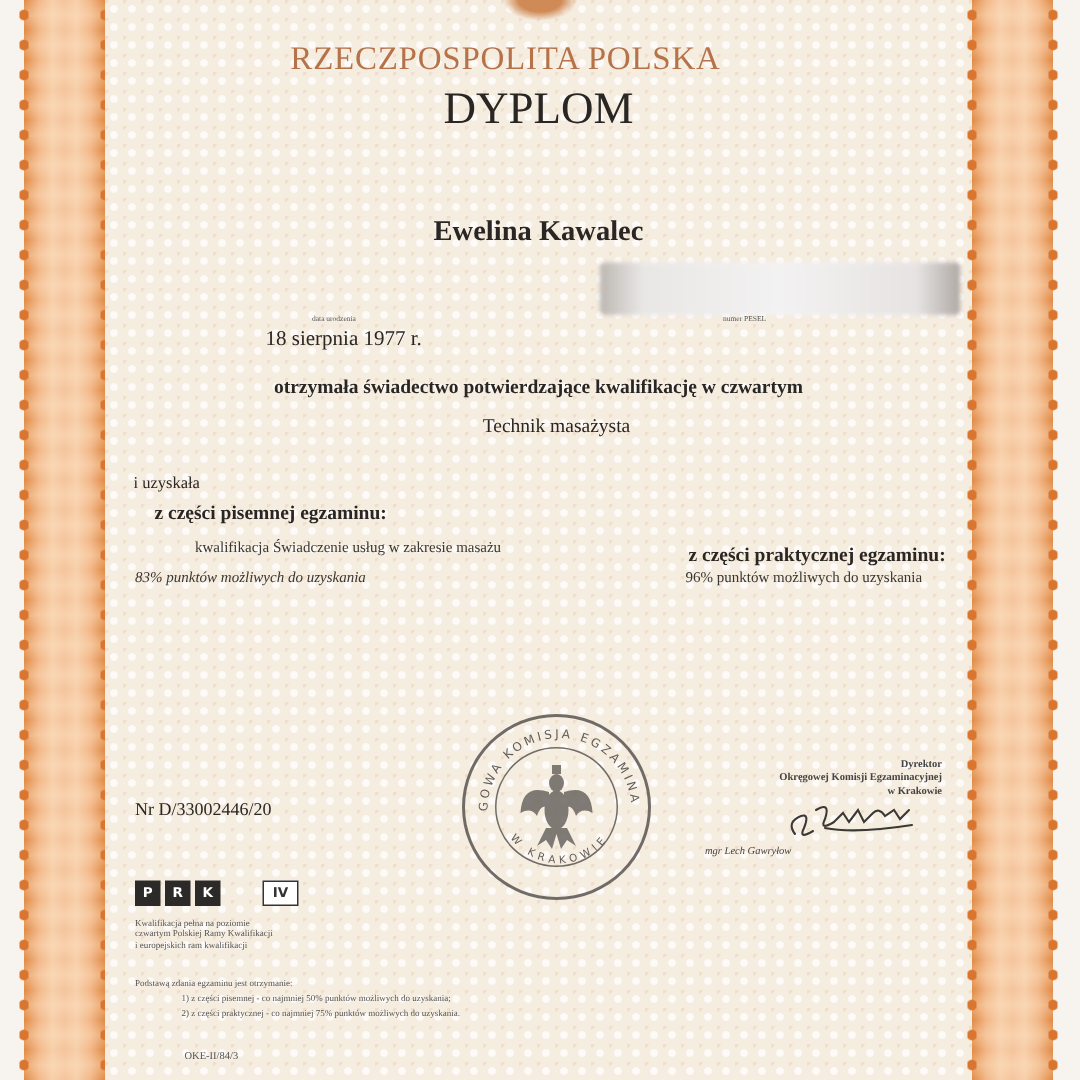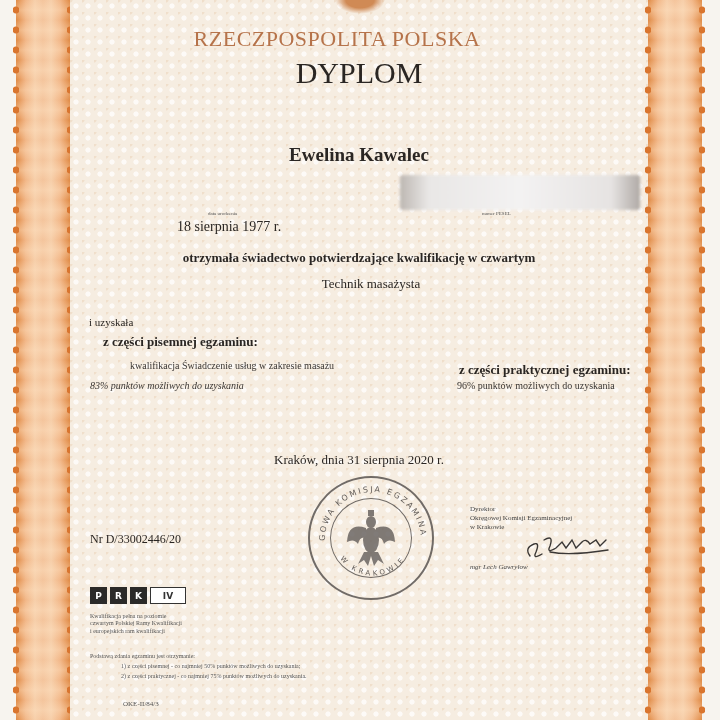--- a/index.html
+++ b/index.html
@@ -66,31 +66,31 @@
       border: 2px solid #5a5552; border-radius: 50%;
       opacity: 0.85;
     }
     .stamp-inner {
       position: absolute; left: 20px; top: 20px; width: 82px; height: 80px;
       border: 1.5px solid #5a5552; border-radius: 50%;
       display: flex; align-items: center; justify-content: center;
     }
     .stamp-text { position: absolute; left: 0; top: 0; width: 126px; height: 124px; }
     .nr { left: 90px; top: 532px; font-size: 12px; }
-    .director { left: 470px; width: 180px; font-size: 7px; font-weight: normal; text-align: left; color: #444; }
+    .director { left: 448px; width: 180px; font-size: 7px; font-weight: bold; text-align: right; color: #444; }
     .d1 { top: 505px; } .d2 { top: 514px; } .d3 { top: 523px; }
     .signature { position: absolute; left: 520px; top: 530px; width: 100px; height: 30px; }
     .sig-name { left: 470px; width: 180px; top: 563px; font-size: 7px; text-align: left; font-style: italic; color: #444; }
     .prk { position: absolute; left: 90px; top: 587px; display: flex; gap: 3px; }
     .prk-box {
       width: 17px; height: 17px; background: #2b2a29; color: #fff;
       font-family: "DejaVu Sans", sans-serif; font-size: 9px; font-weight: bold;
       display: flex; align-items: center; justify-content: center;
     }
-    .prk-box.lvl { background: #fff; color: #333; border: 1px solid #333; width: 36px; }
+    .prk-box.lvl { background: #fff; color: #333; border: 1px solid #333; width: 24px; margin-left: 25px; }
     .fine { font-size: 6px; color: #555; }
     .f1 { left: 90px; top: 613px; } .f2 { left: 90px; top: 620px; } .f3 { left: 90px; top: 628px; }
     .f4 { left: 90px; top: 653px; }
     .f5 { left: 121px; top: 663px; } .f6 { left: 121px; top: 673px; }
     .oke { left: 123px; top: 700px; font-size: 7px; color: #555; }
   </style>
 </head>
 <body>
 
 <div class="page">
@@ -113,21 +113,20 @@
   <div class="abs center obtained">otrzymała świadectwo potwierdzające kwalifikację w czwartym</div>
   <div class="abs center profession">Technik masażysta</div>
 
   <div class="abs uzyskala">i uzyskała</div>
   <div class="abs written-h">z części pisemnej egzaminu:</div>
   <div class="abs practical-h">z części praktycznej egzaminu:</div>
   <div class="abs qual">kwalifikacja Świadczenie usług w zakresie masażu</div>
   <div class="abs written-pts">83% punktów możliwych do uzyskania</div>
   <div class="abs practical-pts">96% punktów możliwych do uzyskania</div>
 
-  <div class="abs center place-date">Kraków, dnia 31 sierpnia 2020 r.</div>
 
   <div class="stamp">
     <svg class="stamp-text" viewBox="0 0 126 124">
       <defs>
         <path id="ringTop" d="M 15 62 A 48 48 0 0 1 111 62"></path>
         <path id="ringBot" d="M 25 70 A 40 40 0 0 0 101 70"></path>
       </defs>
       <text font-family="DejaVu Sans, sans-serif" font-size="8" fill="#4a4542" letter-spacing="2">
         <textPath href="#ringTop" startOffset="50%" text-anchor="middle">OKRĘGOWA KOMISJA EGZAMINACYJNA</textPath>
       </text>

